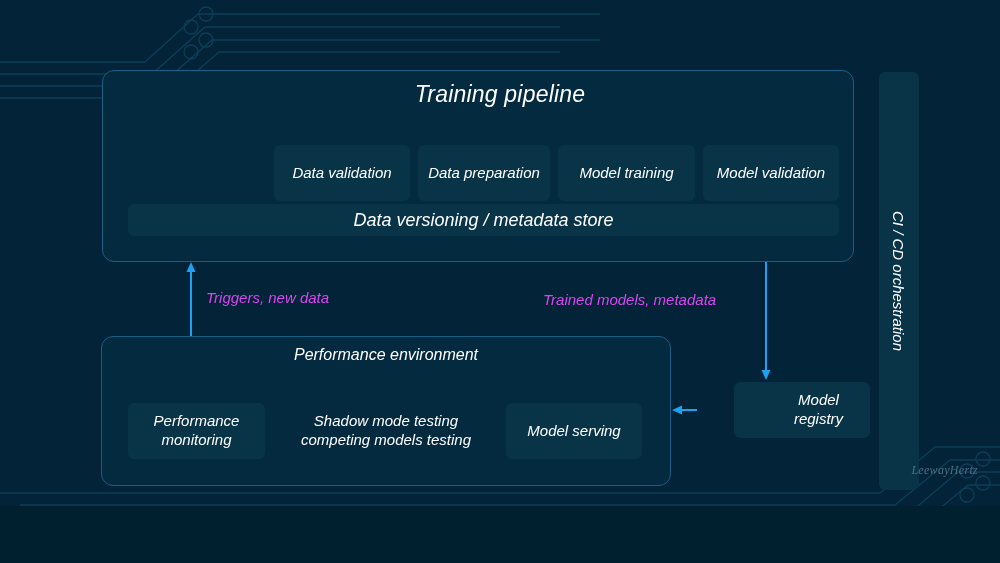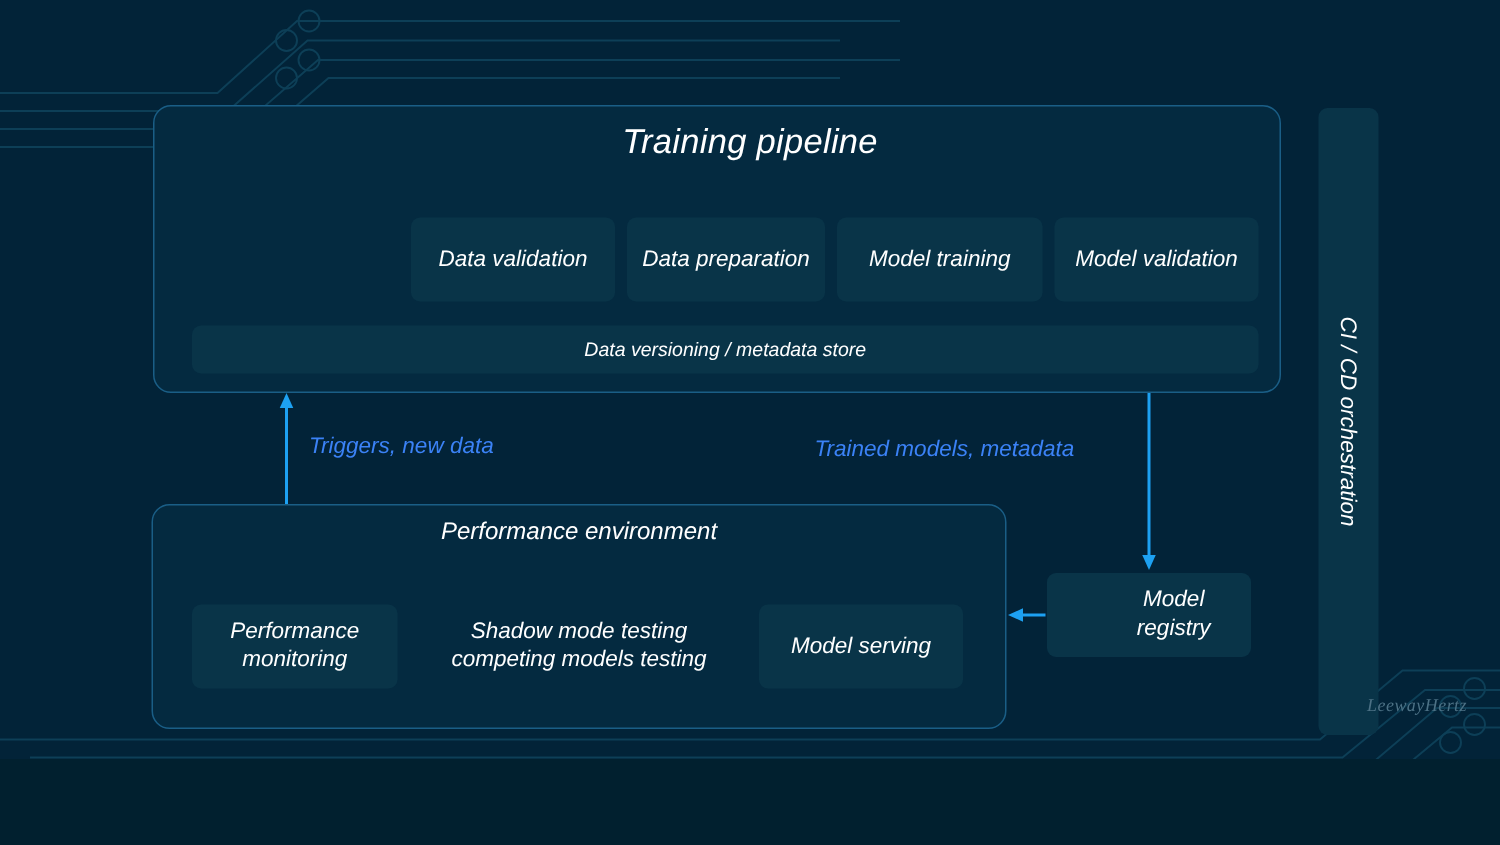--- a/index.html
+++ b/index.html
@@ -91,29 +91,29 @@
   .box.plain {
     background: transparent;
   }
 
   
   #box-ingestion   { left: 128px; top: 145px; width: 138px;  height: 56px; }
   #box-validation  { left: 274px; top: 145px; width: 136px;  height: 56px; text-align: center; }
   #box-preparation { left: 418px; top: 145px; width: 132px;  height: 56px; }
   #box-training    { left: 558px; top: 145px; width: 137px;  height: 56px; }
   #box-modelval    { left: 703px; top: 145px; width: 136px;  height: 56px; }
-  #box-versioning  { left: 128px; top: 217px; width: 711px;  height: 32px; font-size: 13px; }
+  #box-versioning  { left: 128px; top: 204px; width: 711px;  height: 32px; font-size: 18px; }
 
   
   #box-perf        { left: 128px; top: 403px; width: 137px;  height: 56px; }
   #box-shadow      { left: 277px; top: 403px; width: 218px;  height: 56px; }
   #box-serving     { left: 506px; top: 403px; width: 136px;  height: 56px; }
 
   
-  #box-registry    { left: 698px; top: 382px; width: 136px;  height: 56px; padding-left: 39px; }
+  #box-registry    { left: 734px; top: 382px; width: 136px;  height: 56px; padding-left: 39px; }
 
   
   #cicd-bar {
     position: absolute;
     left: 879px;
     top: 72px;
     width: 40px;
     height: 418px;
     background: #093448;
     border-radius: 6px;
@@ -131,21 +131,21 @@
     justify-content: center;
     font-size: 15px;
     color: #ffffff;
     white-space: nowrap;
   }
 
   
   .connector-label {
     position: absolute;
     font-size: 15px;
-    color: #3b82f6;
+    color: #d946ef;
     white-space: nowrap;
   }
   #label-triggers { left: 206px; top: 289px; }
   #label-trained  { left: 543px; top: 291px; }
 
   
   #watermark {
     position: absolute;
     right: 22px;
     bottom: 28px;

